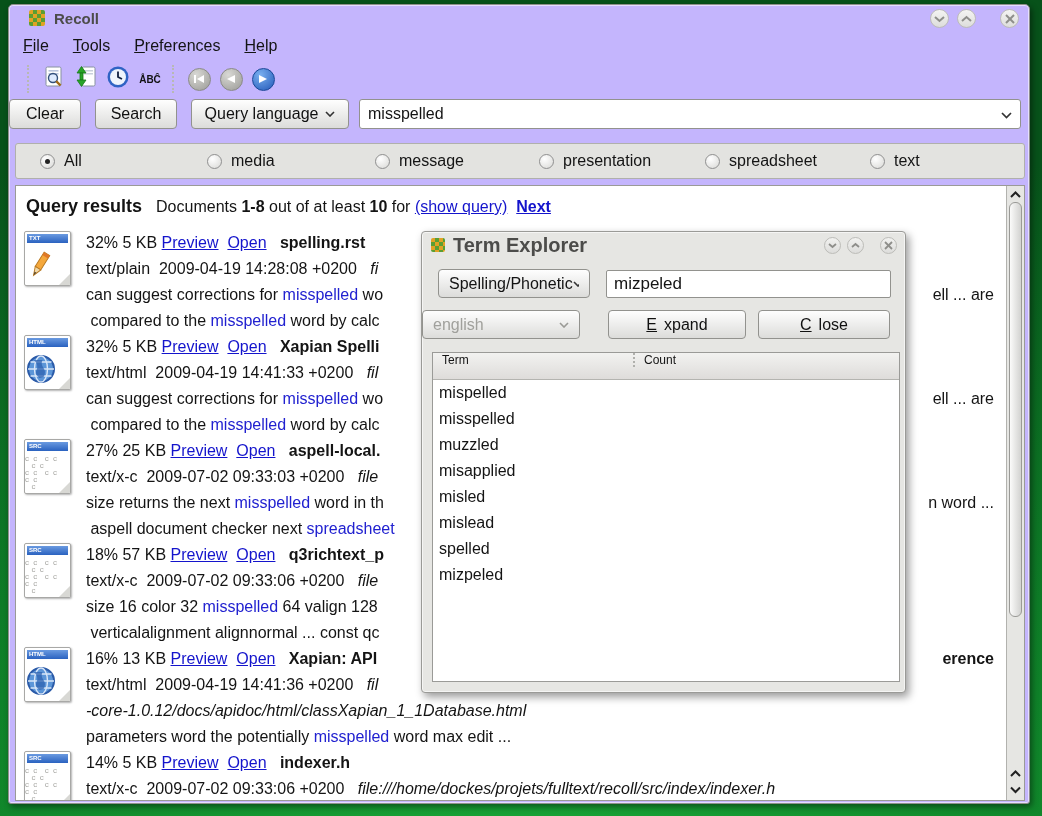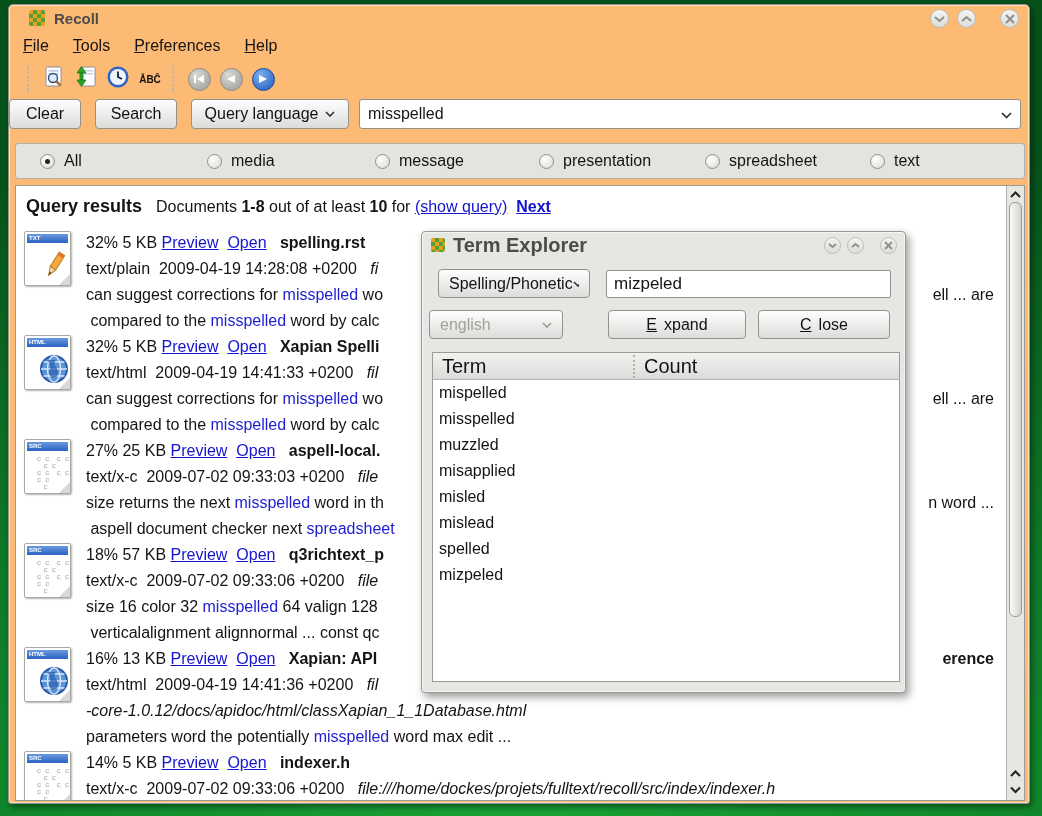--- a/index.html
+++ b/index.html
@@ -6,21 +6,21 @@
   html,body { width:1042px; height:816px; overflow:hidden; }
   body {
     font-family: "Liberation Sans", sans-serif;
     background: radial-gradient(130% 95% at 50% 108%, #1aa838 0%, #0f8229 45%, #07521a 100%);
     position: relative;
     color:#141414;
   }
   
   .win {
     position:absolute; left:8px; top:4px; width:1022px; height:800px;
-    background:#fdba74; border:1px solid #8f8f8c; border-radius:5px 5px 3px 3px;
+    background:#c4b5fd; border:1px solid #8f8f8c; border-radius:5px 5px 3px 3px;
     box-shadow: 2px 3px 6px rgba(0,0,0,.45), inset 0 0 0 1px rgba(255,255,255,.55);
   }
   .titlebar { position:absolute; left:0; top:0; right:0; height:26px; display:flex; align-items:center; padding-left:20px; }
   .app-icon { width:16px; height:16px; margin-right:9px;
     background: repeating-conic-gradient(#5a9e32 0% 25%, #e0a224 0% 50%) 0 0/8px 8px; border-radius:2px; }
   .title-text { font-weight:bold; font-size:15px; color:#4c4c4a; }
   .winbtn { position:absolute; top:4px; width:19px; height:19px; border-radius:50%;
     border:1px solid #bcbcb8; background:linear-gradient(#f4f4f2,#dddddb);
     display:flex; align-items:center; justify-content:center; }
   .winbtn svg { stroke:#8e8e8a; fill:none; stroke-width:2; }
@@ -60,21 +60,21 @@
   .res-header { height:43px; padding:10px 0 0 10px; font-size:16px; white-space:pre; }
   .res-title { font-weight:bold; font-size:18px; margin-right:14px; }
   .res-row { height:104px; display:flex; padding-left:8px; }
   .res-iconbox { width:62px; padding-top:2px; }
   .doc-icon { width:47px; height:55px; background:#fff; border:1px solid #a8a8a6; border-radius:2px;
     position:relative; box-shadow:1px 1px 2px rgba(0,0,0,.3); overflow:hidden; }
   .doc-band { position:absolute; top:2px; left:2px; right:2px; height:9px;
     background:linear-gradient(#6a9ae0,#2a62c0); color:#fff; font-size:6px; line-height:9px; padding-left:2px; font-weight:bold; }
   .doc-fold { position:absolute; right:0; bottom:0; width:0; height:0;
     border-bottom:11px solid #d8d8d4; border-left:11px solid transparent; }
-  .doc-center { position:absolute; left:0; top:12px; right:0; bottom:0; display:flex; align-items:center; justify-content:flex-end; }
+  .doc-center { position:absolute; left:0; top:12px; right:0; bottom:0; display:flex; align-items:center; justify-content:flex-start; }
   .src-pattern { font-size:8px; line-height:7px; color:#a8a8a4; white-space:pre; letter-spacing:1px; }
   .res-lines { flex:1; padding-top:1px; }
   .ln { height:26px; line-height:26px; font-size:16px; display:flex; white-space:pre; }
   .ln .right-frag { margin-left:auto; margin-right:30px; }
   .sg-b { font-weight:bold; }
   .sg-i { font-style:italic; }
   .sg-link { color:#1414cc; text-decoration:underline; cursor:pointer; }
   .sg-blink { color:#1414cc; text-decoration:underline; font-weight:bold; cursor:pointer; }
   .sg-hl { color:#2121d0; }
   
@@ -93,21 +93,21 @@
     border:1px solid #bcbcb8; background:linear-gradient(#f2f2f0,#dddddb); display:flex; align-items:center; justify-content:center; }
   .dlg-btn svg { stroke:#8e8e8a; fill:none; stroke-width:1.8; }
   .combo { background:linear-gradient(#fefefe,#dcdcda); border:1px solid #92928e; border-radius:4px;
     font-size:16px; display:flex; align-items:center; padding:0 10px; justify-content:space-between; }
   .combo.disabled { color:#a0a09c; }
   .dlg-input { position:absolute; left:184px; top:38px; width:285px; height:28px; background:#fff;
     border:1px solid #92928e; border-radius:2px; font-size:17px; padding:0 7px; display:flex; align-items:center; }
   .term-table { position:absolute; left:10px; top:120px; width:468px; height:330px;
     background:#fff; border:1px solid #9a9a97; overflow:hidden; }
   .tt-header { height:27px; background:linear-gradient(#f2f2f0,#dedcda); border-bottom:1px solid #b4b4b0;
-    display:flex; font-size:20px; align-items:center; }
+    display:flex; font-size:12px; align-items:flex-start; }
   .tt-h-term { width:200px; padding-left:9px; }
   .tt-h-count { width:102px; padding-left:9px; border-left:2px dotted #b0b0ac; }
   .tt-h-fill { flex:1; border-left:2px dotted #b0b0ac; }
   .term-row { height:26px; line-height:26px; font-size:16px; padding-left:6px; }
   u { text-decoration:underline; }
 </style>
 </head>
 <body>
 
 <div class="win">
@@ -418,21 +418,21 @@
     <div class="combo" style="position:absolute;left:16px;top:37px;width:152px;height:29px;">
       <span>Spelling/Phonetic</span>
       <svg width="10" height="6">
           <polyline points="1,1 5,5 9,1" stroke="#333" fill="none" stroke-width="1.6"></polyline>
         </svg>
     </div>
     <div class="dlg-input">
       <span>mizpeled</span>
     </div>
 
-    <div class="combo disabled" style="position:absolute;left:7px;top:78px;width:134px;height:29px;">
+    <div class="combo disabled" style="position:absolute;left:0;top:78px;width:158px;height:29px;">
       <span>english</span>
       <svg width="10" height="6">
           <polyline points="1,1 5,5 9,1" stroke="#9a9a96" fill="none" stroke-width="1.6"></polyline>
         </svg>
     </div>
     <div class="btn" style="position:absolute;left:186px;top:78px;width:138px;height:29px;" id="expand-btn"><u>E</u>xpand</div>
     <div class="btn" style="position:absolute;left:336px;top:78px;width:132px;height:29px;" id="close-btn"><u>C</u>lose</div>
 
     <div class="term-table">
       <div class="tt-header">

